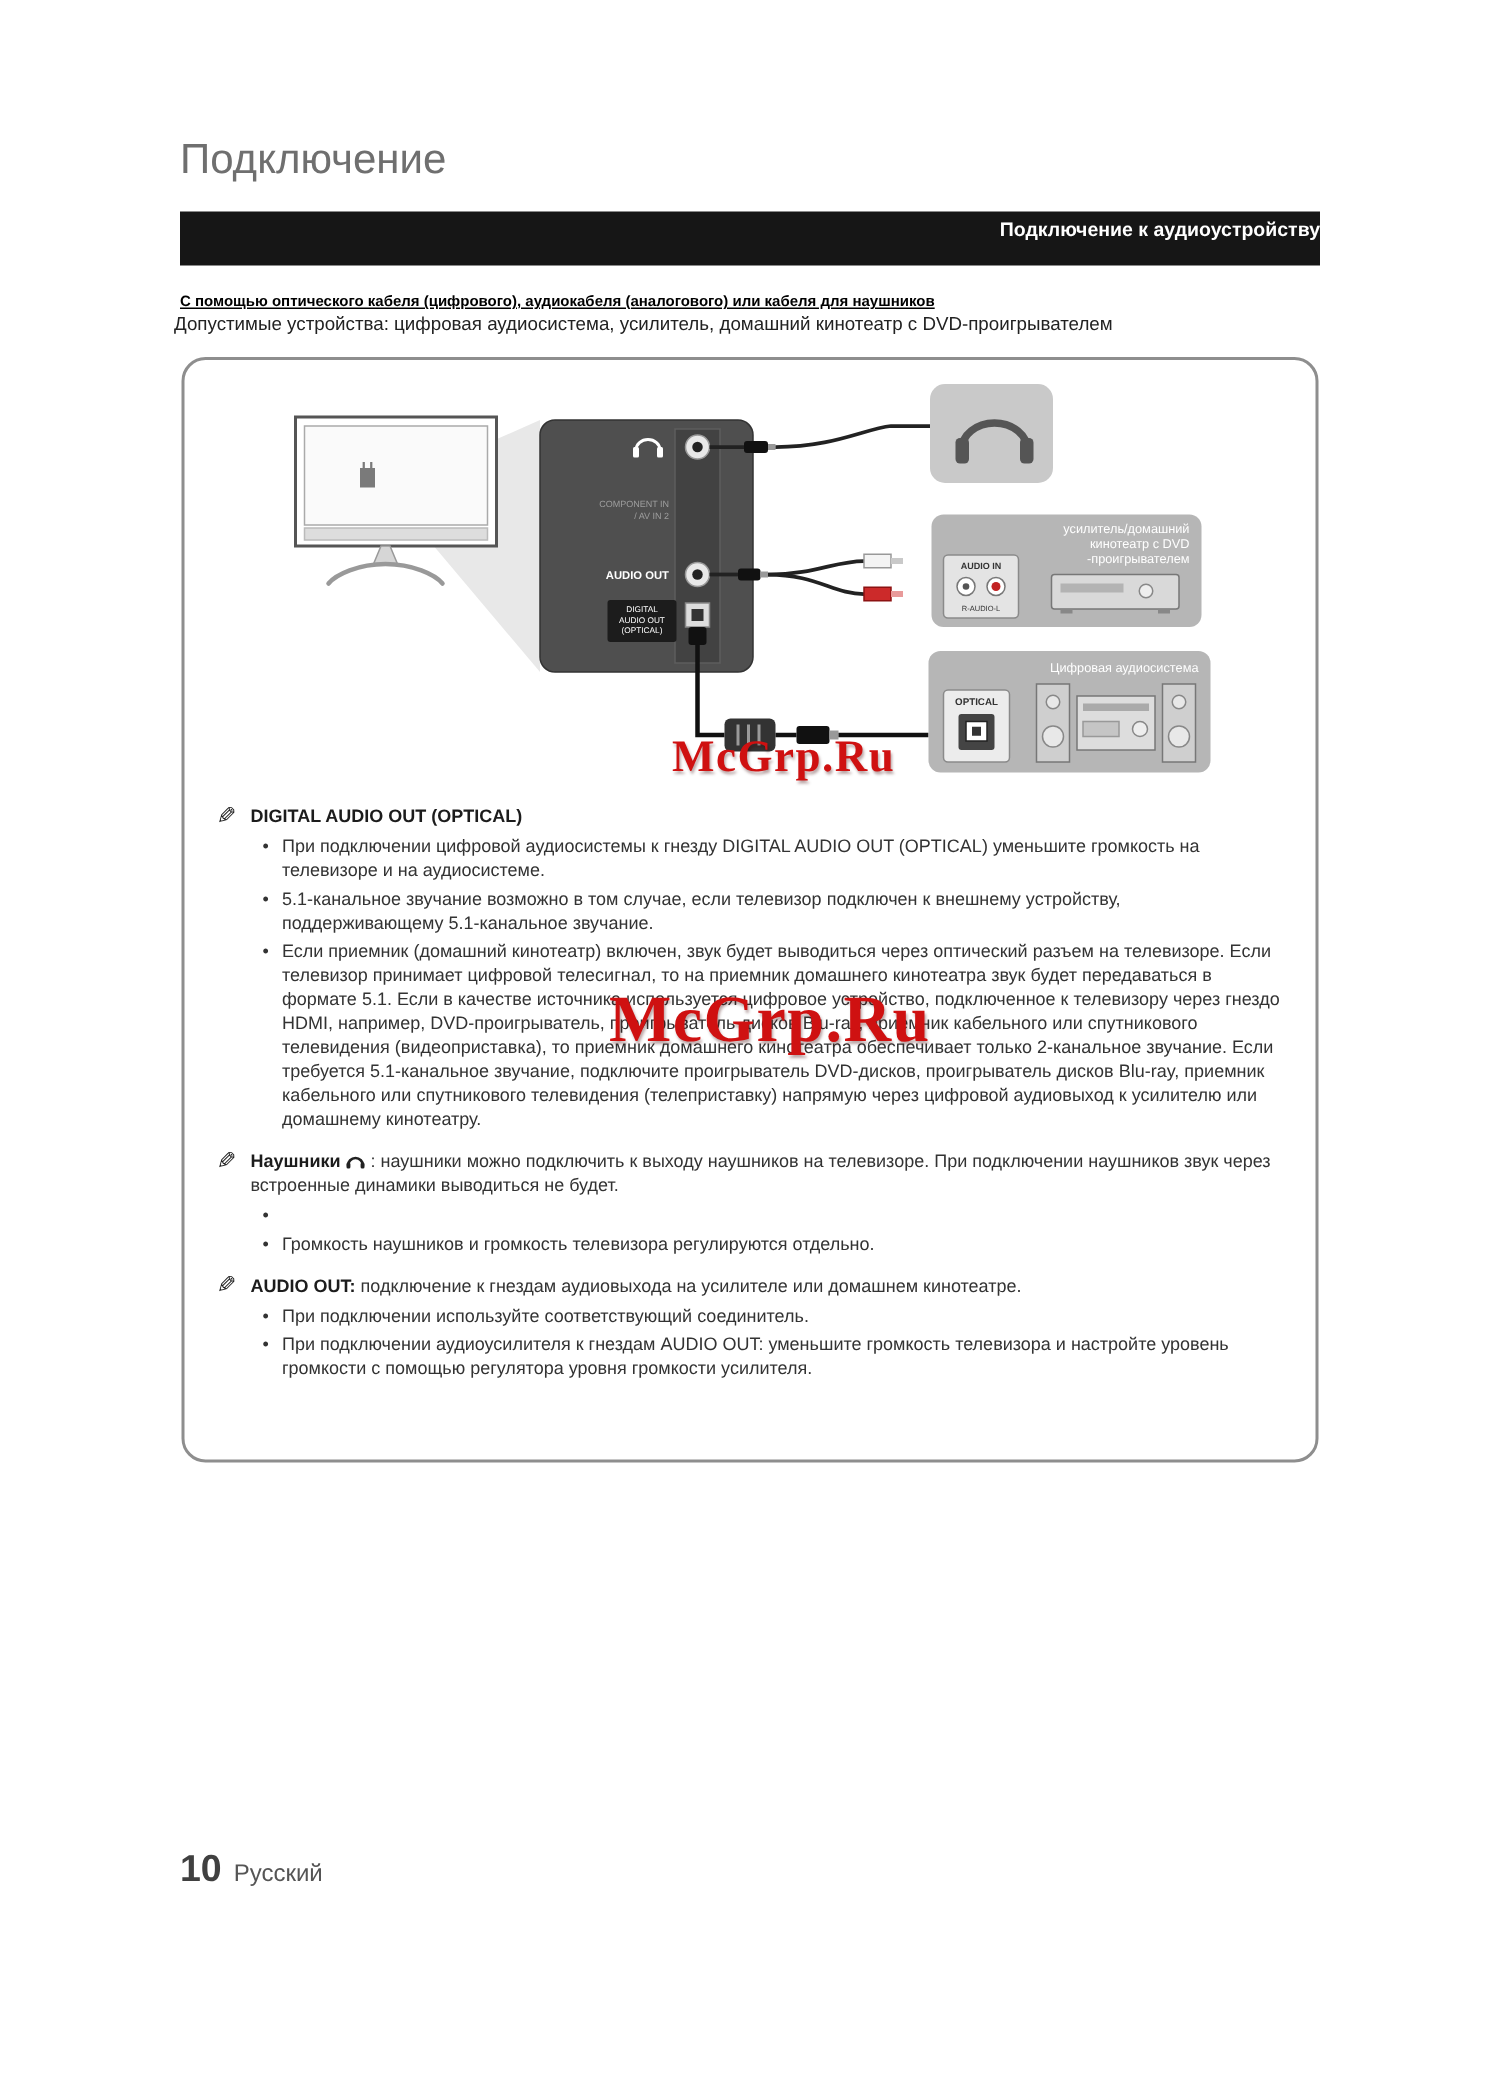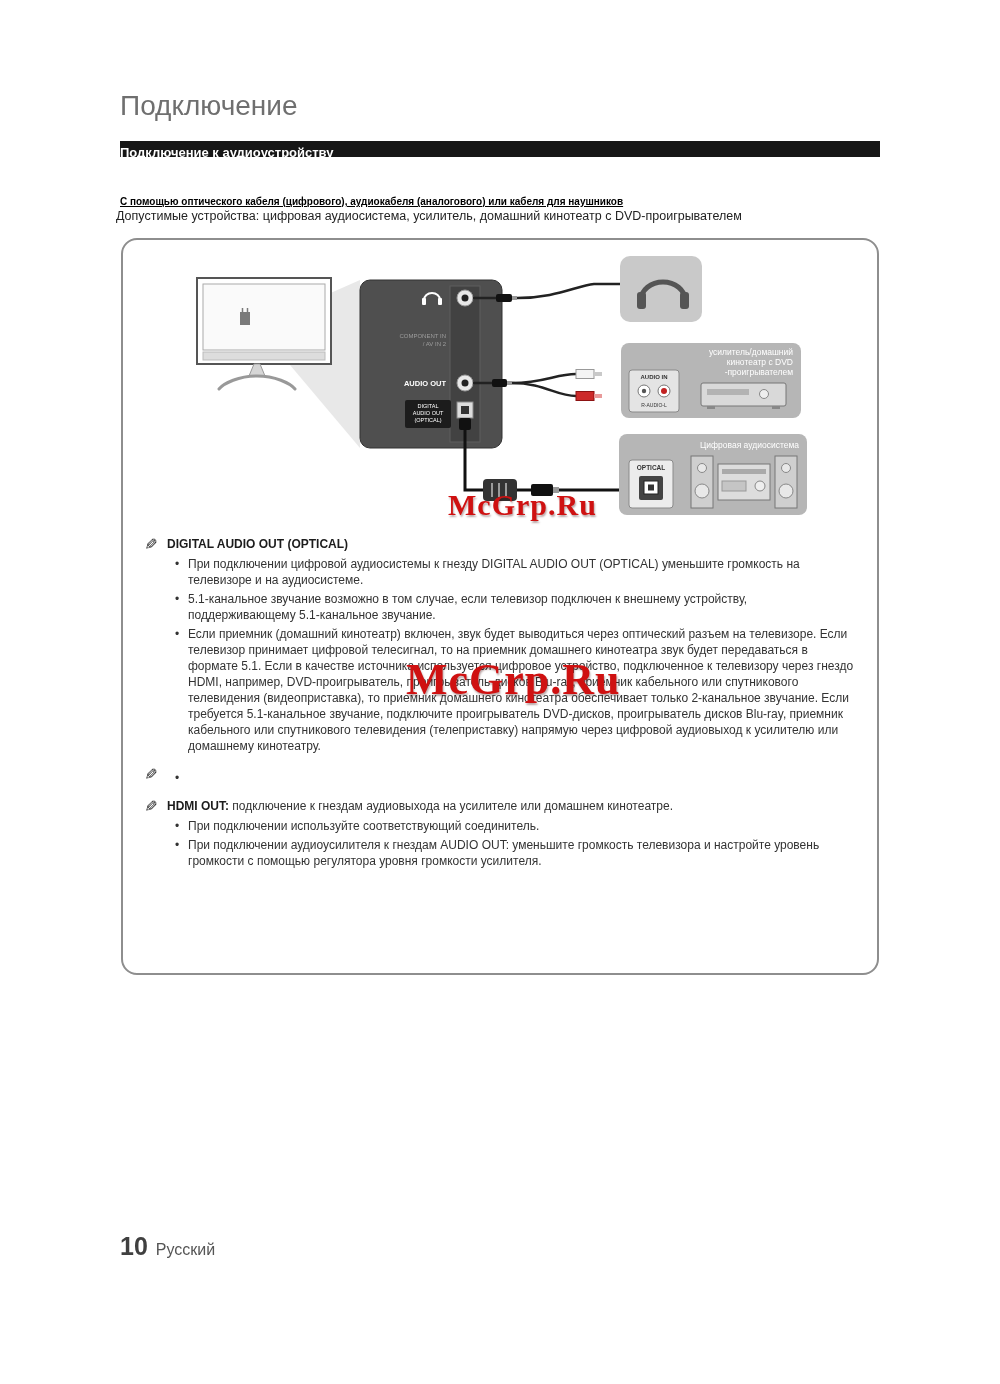--- a/index.html
+++ b/index.html
@@ -5,23 +5,23 @@
   * { margin:0; padding:0; box-sizing:border-box; }
   html,body { background:#fff; }
   body {
     width:1000px; height:1384px; position:relative;
     font-family:"Liberation Sans", sans-serif; color:#333;
     overflow:hidden;
   }
   svg { font-family:"Liberation Sans", sans-serif; }
 
   .doc-title { position:absolute; left:120px; top:90px; font-size:28px; color:#6f6f6f; font-weight:400; }
-  .banner { position:absolute; left:120px; top:141px; width:760px; height:16px;
+  .banner { position:absolute; left:120px; top:141px; width:760px; height:36px;
             background:#161616; color:#fff; font-size:13px; font-weight:bold;
-            text-align:left; line-height:23px; }
+            text-align:right; line-height:23px; }
   .sub-bold { position:absolute; left:120px; top:196px; font-size:10px; font-weight:bold;
               color:#000; text-decoration:underline; }
   .sub { position:absolute; left:116px; top:209px; font-size:12.5px; color:#222; }
 
   .frame { position:absolute; left:121px; top:238px; width:758px; height:737px;
            border:2px solid #8e8e8e; border-radius:16px; background:#fff; }
   .diagram { position:absolute; left:1px; top:10px; }
 
   .notes { position:absolute; left:18px; top:296px; width:716px;
            font-size:12px; line-height:16px; color:#333; }
@@ -219,33 +219,44 @@
             <span class="bullet-marker"></span>
             <span>Если приемник (домашний кинотеатр) включен, звук будет выводиться через оптический разъем на телевизоре. Если телевизор принимает цифровой телесигнал, то на приемник домашнего кинотеатра звук будет передаваться в формате 5.1. Если в качестве источника используется цифровое устройство, подключенное к телевизору через гнездо HDMI, например, DVD-проигрыватель, проигрыватель дисков Blu-ray, приемник кабельного или спутникового телевидения (видеоприставка), то приемник домашнего кинотеатра обеспечивает только 2-канальное звучание. Если требуется 5.1-канальное звучание, подключите проигрыватель DVD-дисков, проигрыватель дисков Blu-ray, приемник кабельного или спутникового телевидения (телеприставку) напрямую через цифровой аудиовыход к усилителю или домашнему кинотеатру.</span>
           </div>
         </div>
       </div>
     </div>
 
     <div class="note">
       <span class="pencil">✎</span>
       <div class="note-body">
+        <div>
+          <span class="inline-bold">Наушники</span><svg class="hp-inline-icon" width="14" height="12" viewBox="0 0 14 12">
+              <path d="M2,9 a5,5 0 0 1 10,0" fill="none" stroke="#222" stroke-width="1.8"></path>
+              <rect x="1" y="7" width="2.6" height="4" rx="1" fill="#222"></rect>
+              <rect x="10.4" y="7" width="2.6" height="4" rx="1" fill="#222"></rect>
+            </svg><span>: наушники можно подключить к выходу наушников на телевизоре. При подключении наушников звук через встроенные динамики выводиться не будет.</span>
+        </div>
         <div class="note-bullets">
           <div class="bullet">
             <span class="bullet-marker"></span>
+          </div>
+          <div class="bullet">
+            <span class="bullet-marker"></span>
+            <span>Громкость наушников и громкость телевизора регулируются отдельно.</span>
           </div>
         </div>
       </div>
     </div>
 
     <div class="note">
       <span class="pencil">✎</span>
       <div class="note-body">
         <div>
-          <span class="inline-bold">HDMI OUT:</span>
+          <span class="inline-bold">AUDIO OUT:</span>
           <span>подключение к гнездам аудиовыхода на усилителе или домашнем кинотеатре.</span>
         </div>
         <div class="note-bullets">
           <div class="bullet">
             <span class="bullet-marker"></span>
             <span>При подключении используйте соответствующий соединитель.</span>
           </div>
           <div class="bullet">
             <span class="bullet-marker"></span>
             <span>При подключении аудиоусилителя к гнездам AUDIO OUT: уменьшите громкость телевизора и настройте уровень громкости с помощью регулятора уровня громкости усилителя.</span>

